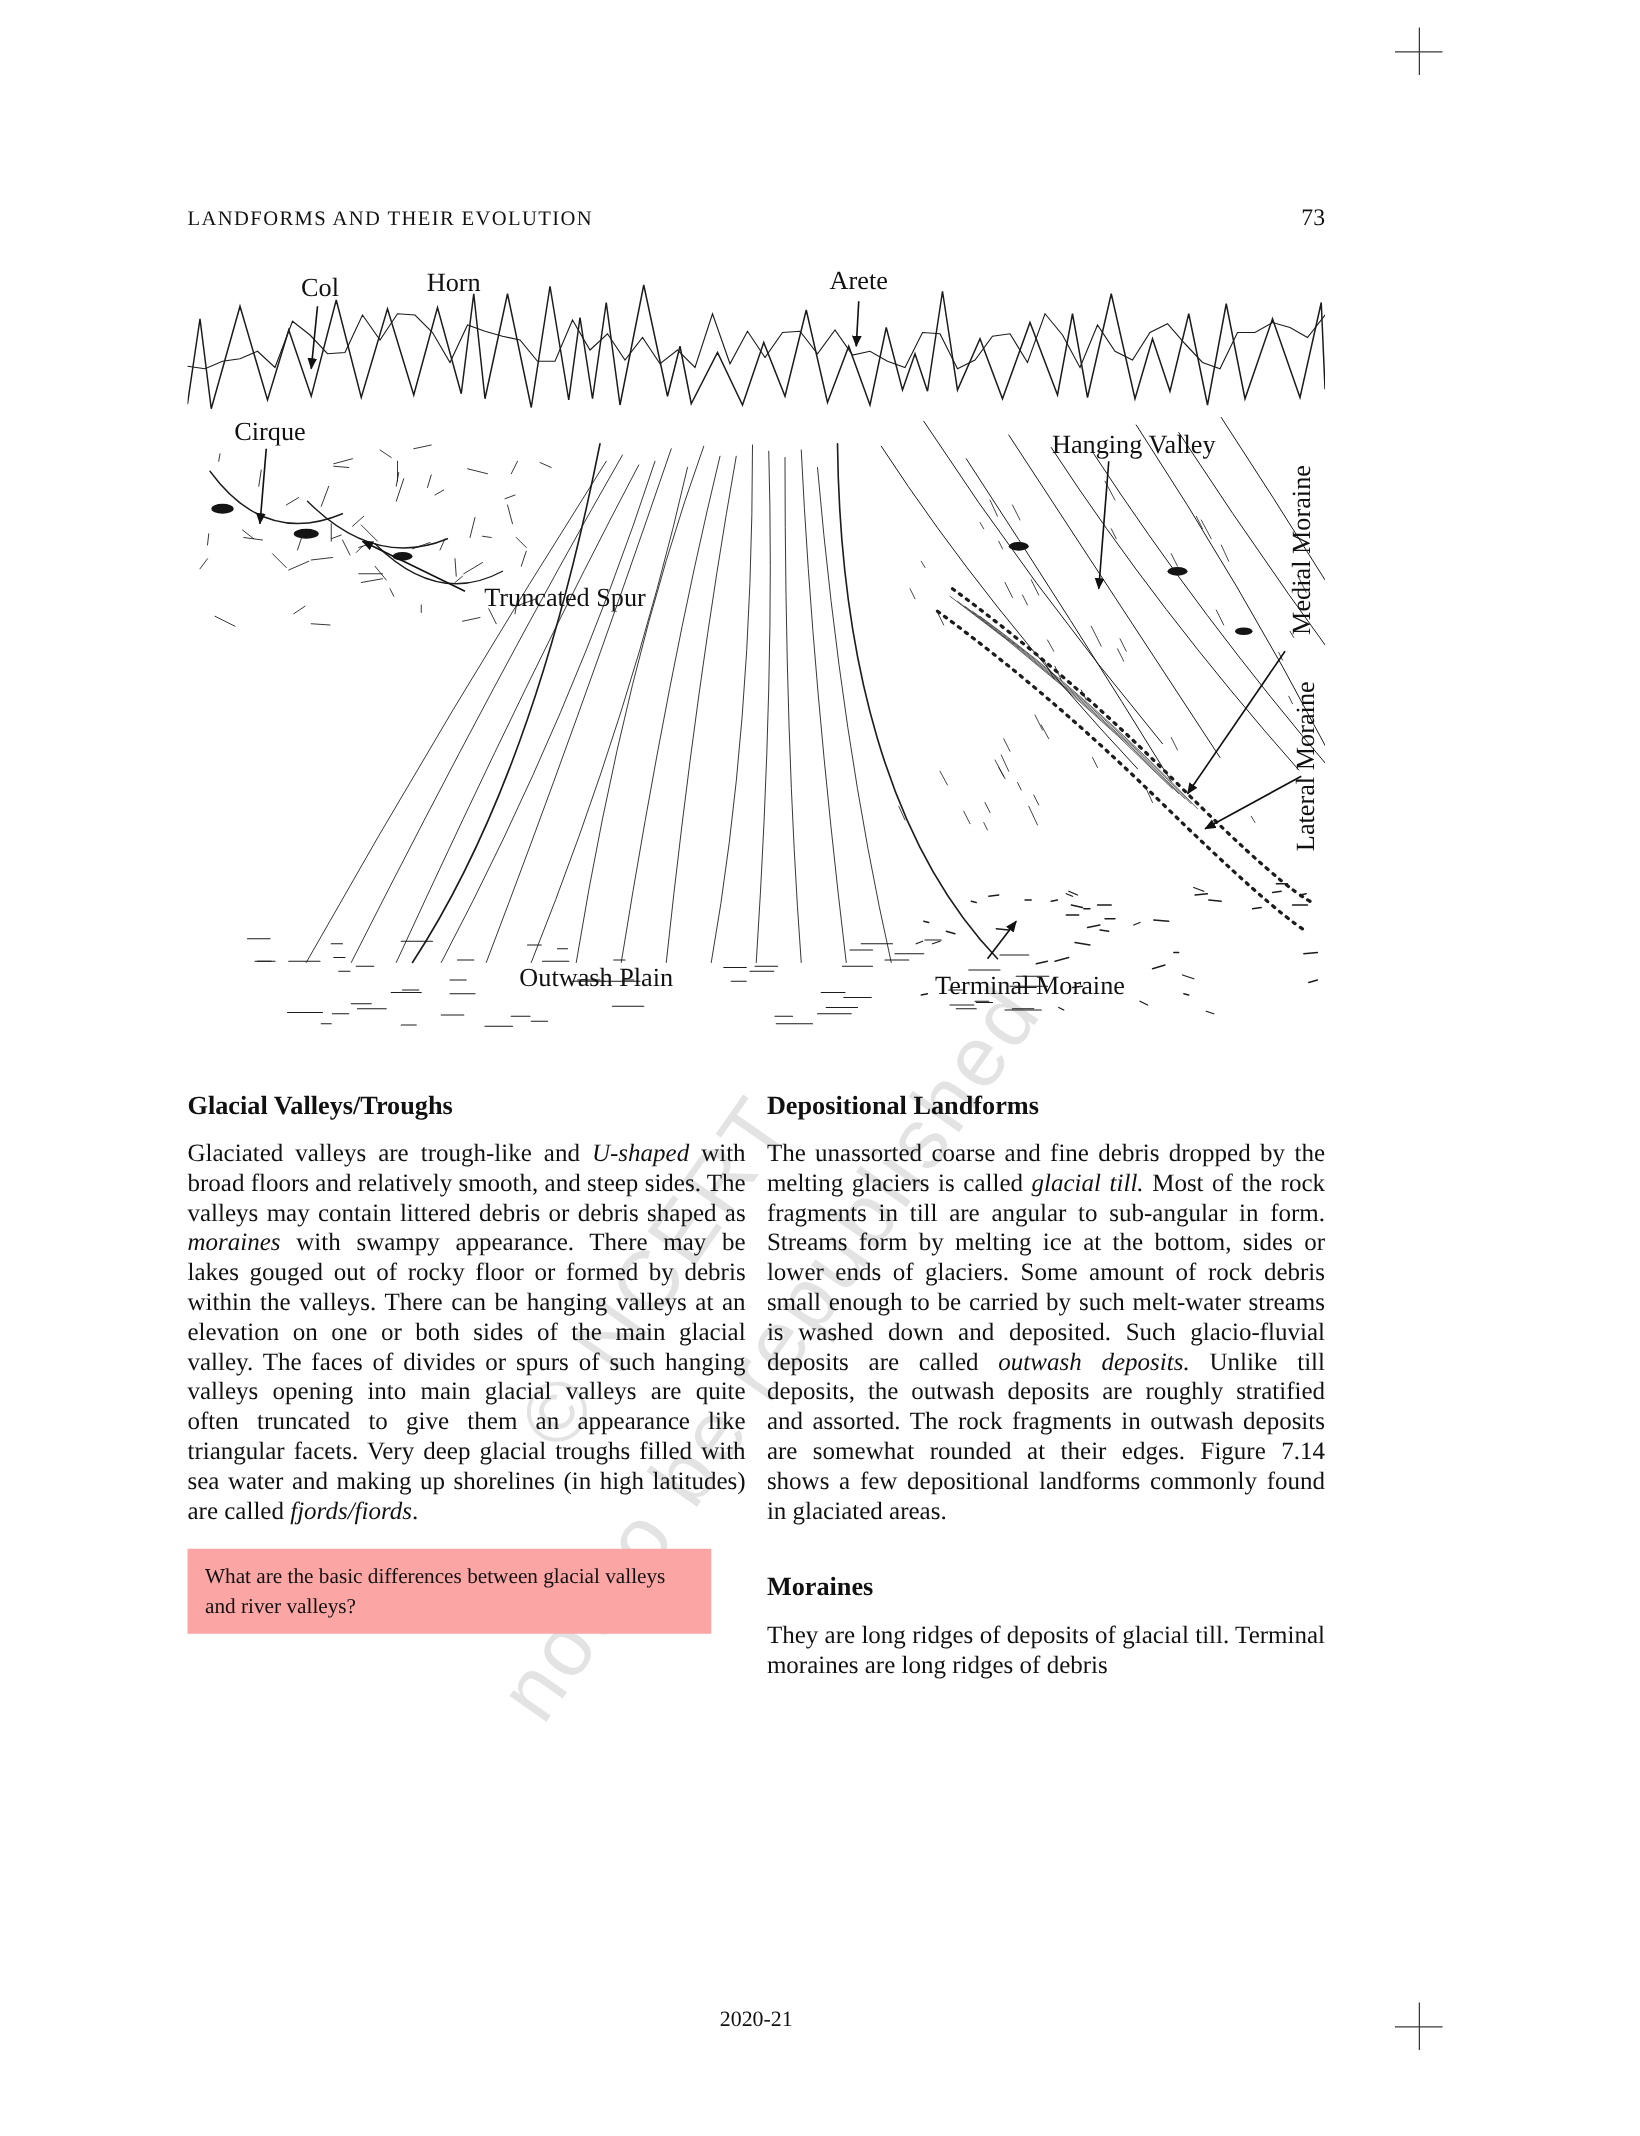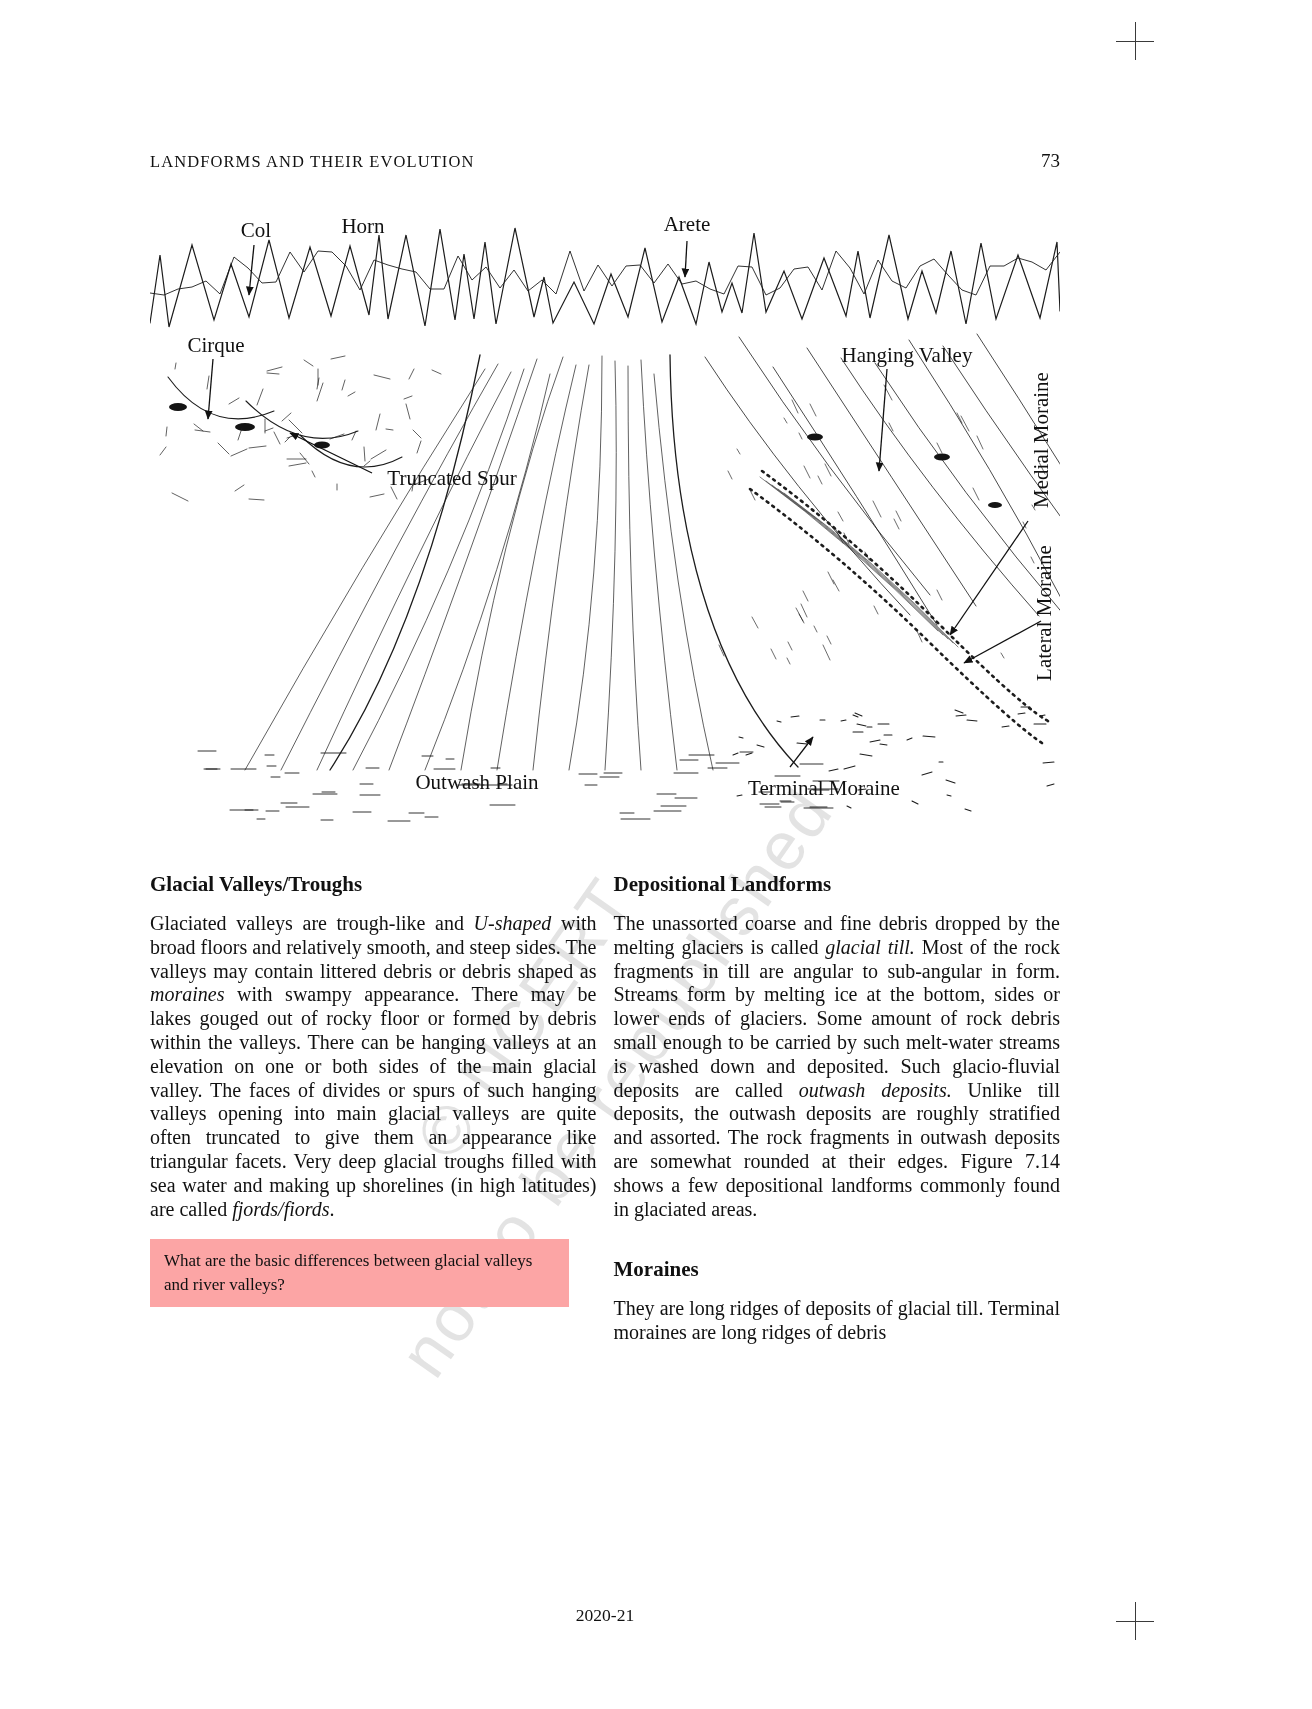--- a/index.html
+++ b/index.html
@@ -1,21 +1,21 @@
 <!DOCTYPE html>
 <html><head>
 <meta charset="utf-8">
 <style>
   html,body{margin:0;padding:0;background:#ffffff;}
   .page{position:relative;width:1312px;height:1709px;background:#ffffff;overflow:hidden;
         font-family:"Liberation Serif", serif;color:#111;}
   .content{position:absolute;left:150px;top:0;width:910px;}
 
   
-  .running-head{position:absolute;left:0;top:150px;width:910px;display:flex;
+  .running-head{position:absolute;left:0;top:164px;width:910px;display:flex;
                 justify-content:space-between;align-items:baseline;}
   .running-head .title{font-size:16.5px;letter-spacing:1.1px;}
   .running-head .pagenum{font-size:19px;}
 
   
   .figure-block{position:absolute;left:0;top:205px;width:910px;margin:0;}
   .figure-block svg{display:block;width:910px;height:630px;}
   .figure-block svg text{font-family:"Liberation Serif", serif;font-size:21px;fill:#111;}
   .figure-block svg text.vert{font-size:21px;}
   figcaption{margin-top:8px;text-align:center;font-weight:bold;font-size:19px;}

